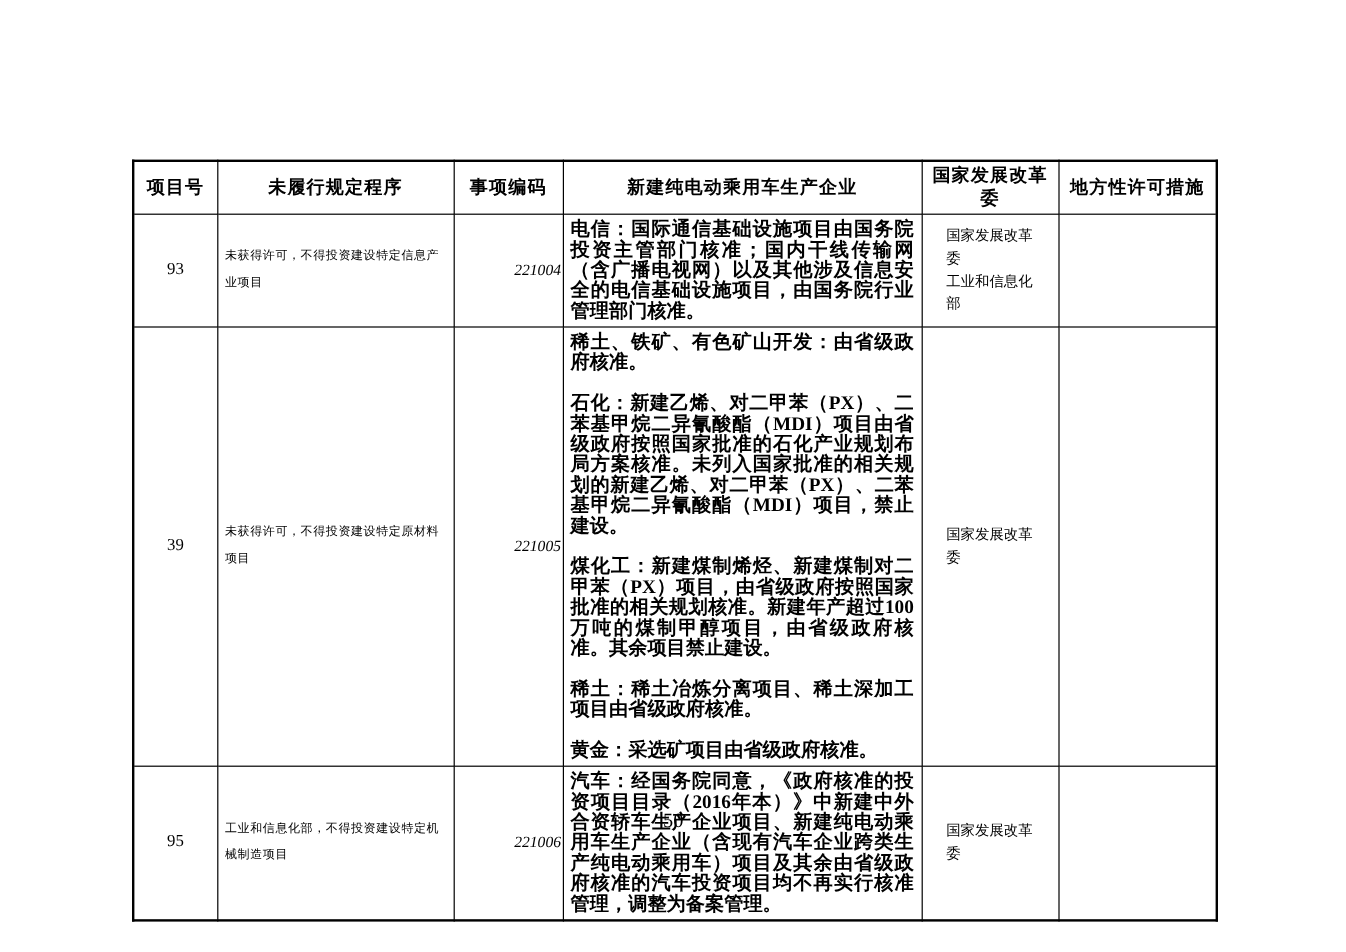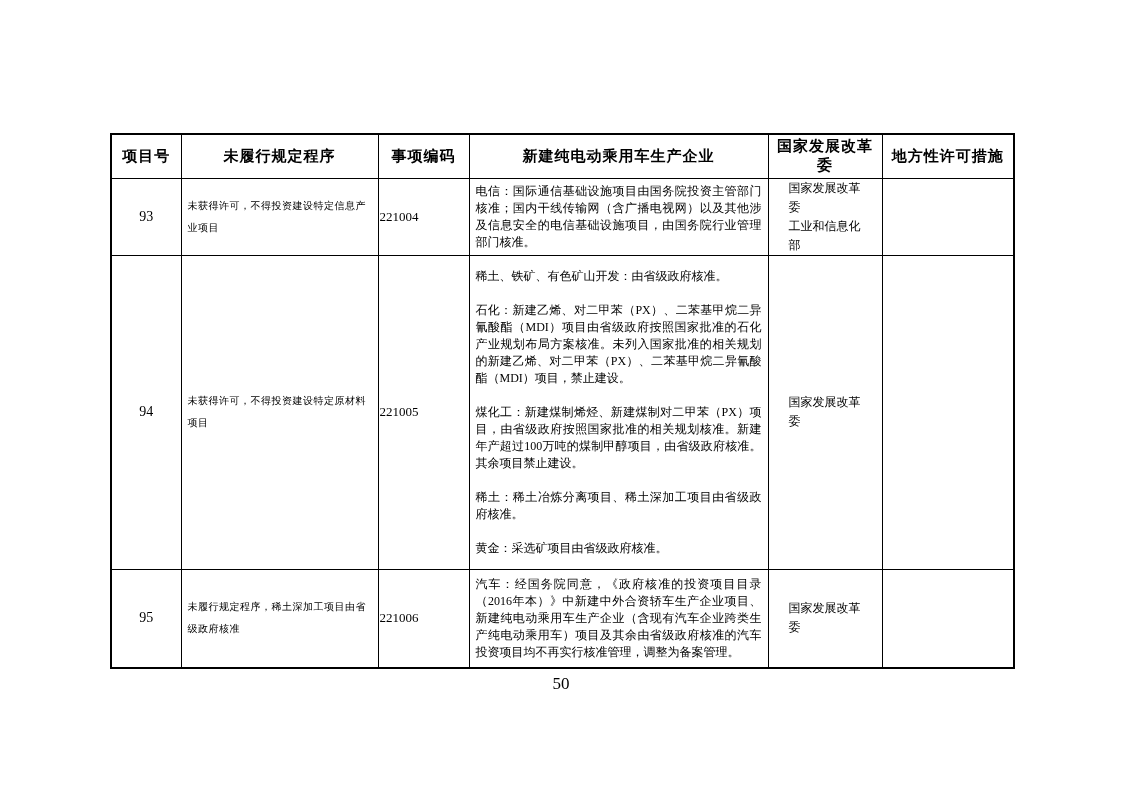--- a/index.html
+++ b/index.html
@@ -51,29 +51,31 @@
   }
   td.col-item {
     font-size: 10px;
     line-height: 22px;
     letter-spacing: 0.5px;
     padding: 0 6px;
     text-align: left;
   }
   td.col-code {
     font-size: 13px;
-    text-align: left;
+    text-align: right;
+    font-style: italic;
   }
   td.col-desc {
-    font-size: 12px;
+    font-size: 16px;
     line-height: 17px;
     padding: 4px 6px 4px 6px;
     vertical-align: top;
     text-align: justify;
     white-space: pre-line;
+    font-weight: bold;
   }
   td.col-dept {
     font-size: 12px;
     line-height: 19px;
     padding: 0 20px;
     text-align: left;
     white-space: pre-line;
   }
   td.col-local {
     font-size: 12px;
@@ -114,38 +116,38 @@
       <tr class="row-93">
         <td class="col-id">93</td>
         <td class="col-item">未获得许可，不得投资建设特定信息产业项目</td>
         <td class="col-code">221004</td>
         <td class="col-desc">电信：国际通信基础设施项目由国务院投资主管部门核准；国内干线传输网（含广播电视网）以及其他涉及信息安全的电信基础设施项目，由国务院行业管理部门核准。</td>
         <td class="col-dept">国家发展改革委
 工业和信息化部</td>
         <td class="col-local"></td>
       </tr>
       <tr class="row-94">
-        <td class="col-id">94</td>
+        <td class="col-id">39</td>
         <td class="col-item">未获得许可，不得投资建设特定原材料项目</td>
         <td class="col-code">221005</td>
         <td class="col-desc">稀土、铁矿、有色矿山开发：由省级政府核准。
 
 石化：新建乙烯、对二甲苯（PX）、二苯基甲烷二异氰酸酯（MDI）项目由省级政府按照国家批准的石化产业规划布局方案核准。未列入国家批准的相关规划的新建乙烯、对二甲苯（PX）、二苯基甲烷二异氰酸酯（MDI）项目，禁止建设。
 
 煤化工：新建煤制烯烃、新建煤制对二甲苯（PX）项目，由省级政府按照国家批准的相关规划核准。新建年产超过100万吨的煤制甲醇项目，由省级政府核准。其余项目禁止建设。
 
 稀土：稀土冶炼分离项目、稀土深加工项目由省级政府核准。
 
 黄金：采选矿项目由省级政府核准。</td>
         <td class="col-dept">国家发展改革委</td>
         <td class="col-local"></td>
       </tr>
       <tr class="row-95">
         <td class="col-id">95</td>
-        <td class="col-item">未履行规定程序，稀土深加工项目由省级政府核准</td>
+        <td class="col-item">工业和信息化部，不得投资建设特定机械制造项目</td>
         <td class="col-code">221006</td>
         <td class="col-desc">汽车：经国务院同意，《政府核准的投资项目目录（2016年本）》中新建中外合资轿车生产企业项目、新建纯电动乘用车生产企业（含现有汽车企业跨类生产纯电动乘用车）项目及其余由省级政府核准的汽车投资项目均不再实行核准管理，调整为备案管理。</td>
         <td class="col-dept">国家发展改革委</td>
         <td class="col-local"></td>
       </tr>
     </tbody>
   </table>
 </div>
 
 <div class="page-footer">50</div>

